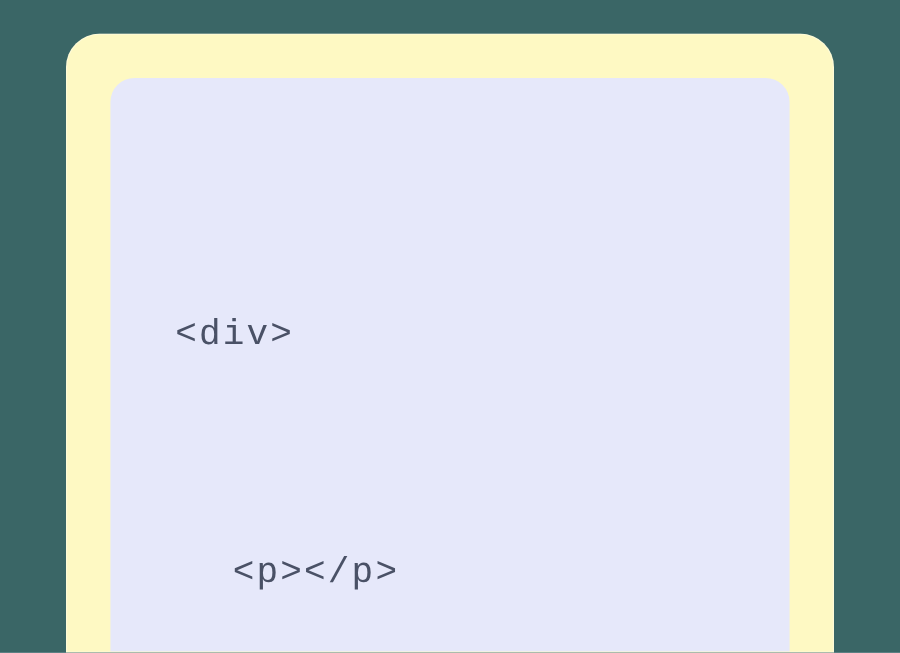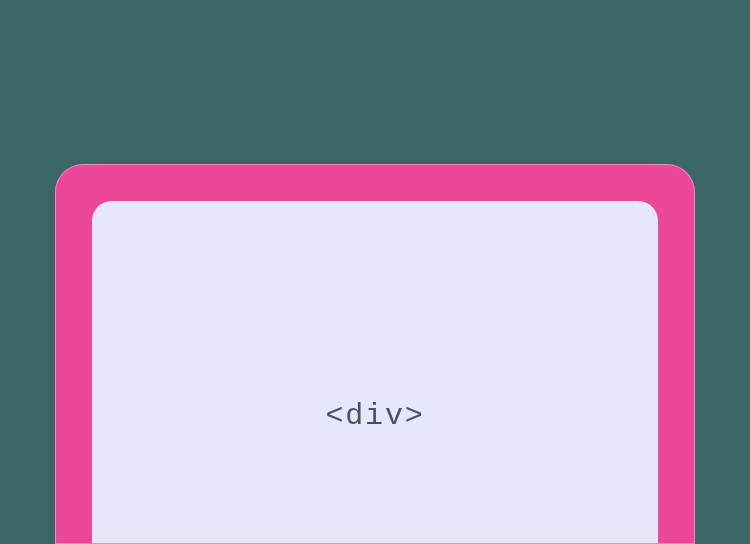--- a/index.html
+++ b/index.html
@@ -11,27 +11,26 @@
       width: 750px;
       height: 544px;
       background: #3a6666;
       display: flex;
       align-items: flex-end;
       justify-content: center;
       overflow: hidden;
     }
     .outer-frame {
       width: 640px;
-      height: 380px;
-      background: #ec4899;
+      height: 516px;
+      background: #fef9c3;
       border-radius: 28px 28px 0 0;
       border: 1px solid rgba(255,255,255,0.35);
       padding: 36px 36px 0 36px;
       position: relative;
-      text-align: center;
     }
     .code-panel {
       width: 100%;
       height: 100%;
       background: #e6e8fa;
       border-radius: 20px 20px 0 0;
       padding: 50px 54px;
     }
     .code-block {
       font-family: "SFMono-Regular", "Menlo", "Consolas", "Liberation Mono", monospace;
@@ -48,18 +47,19 @@
       padding-left: 1.6em;
     }
   </style>
 </head>
 <body>
 
 <div class="outer-frame">
   <div class="code-panel">
     <div class="code-block">
       <span class="code-line">&lt;div&gt;</span>
+      <span class="code-line indent">&lt;p&gt;&lt;/p&gt;</span>
       
       
       
     </div>
   </div>
 </div>
 
 </body></html>

